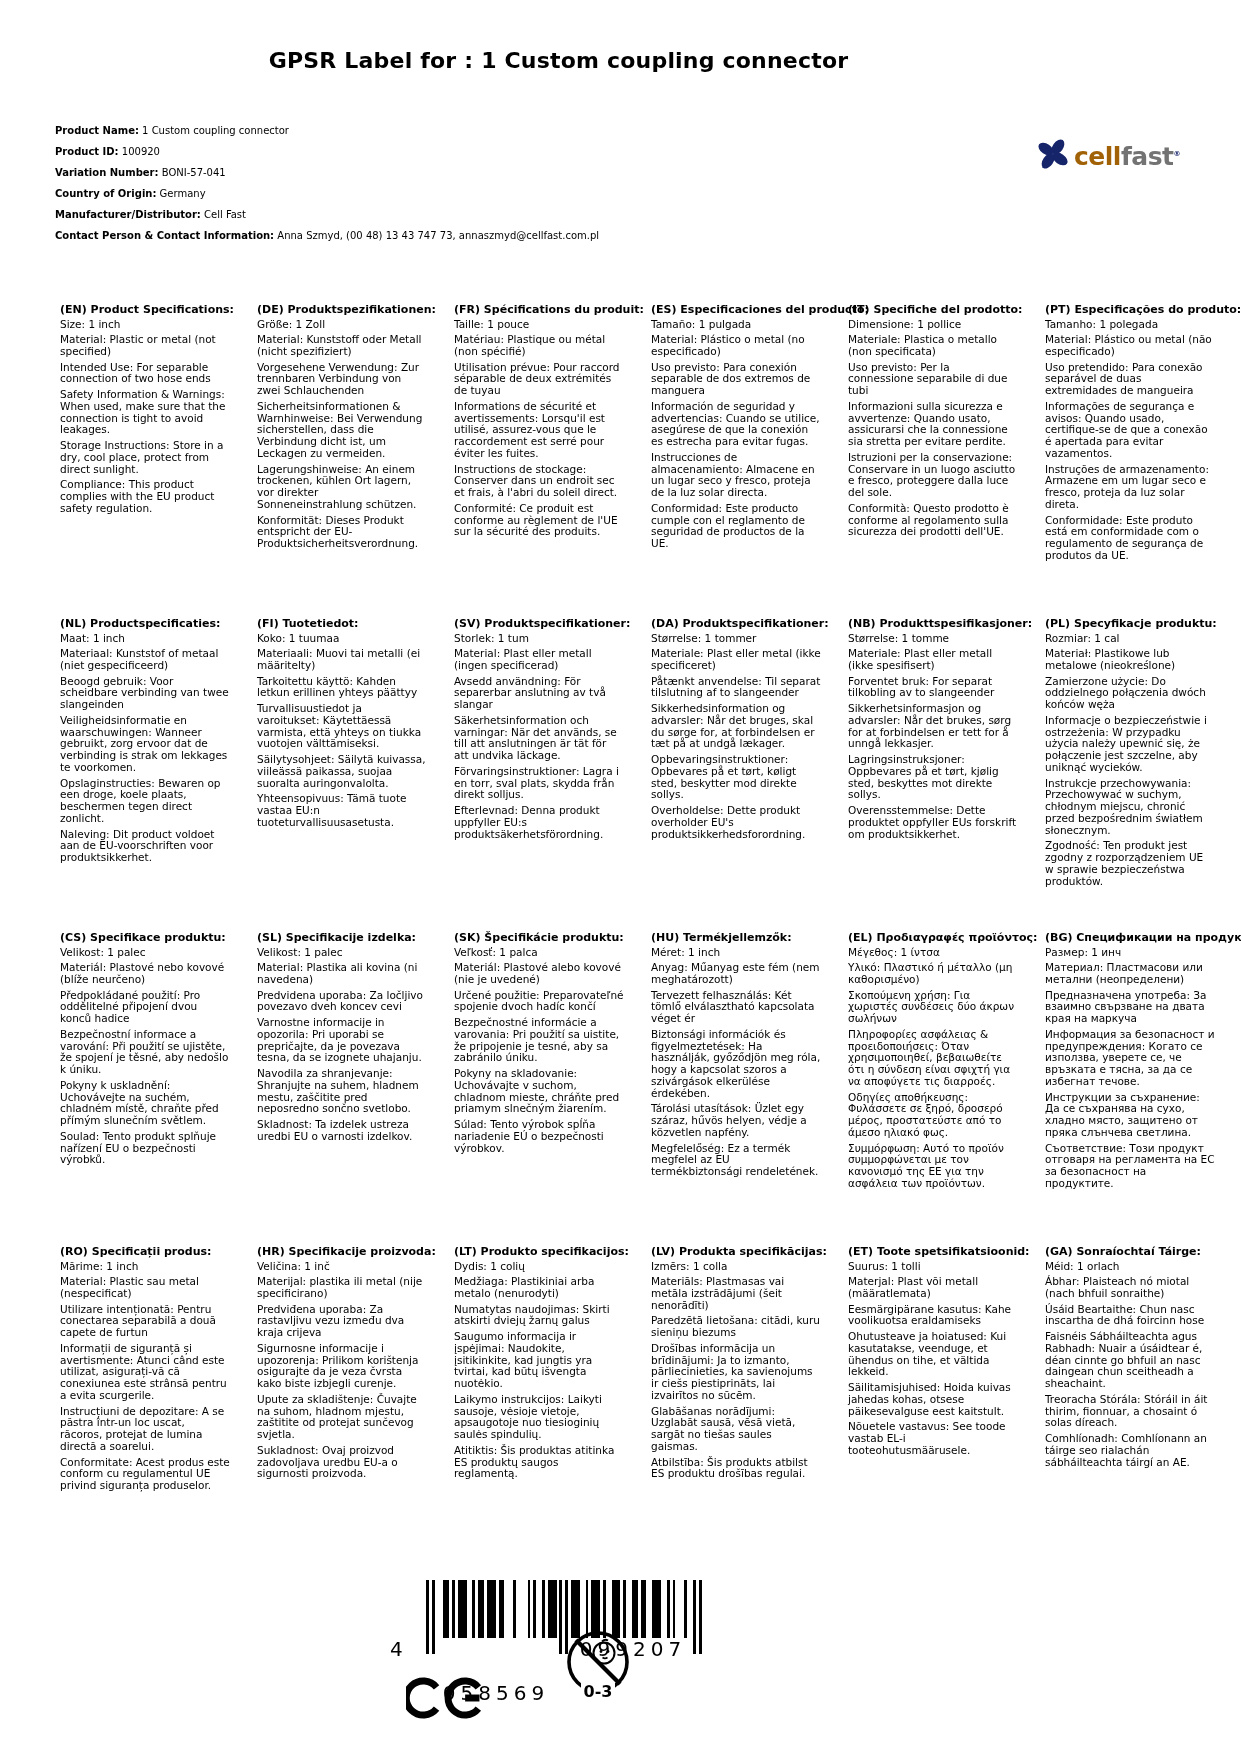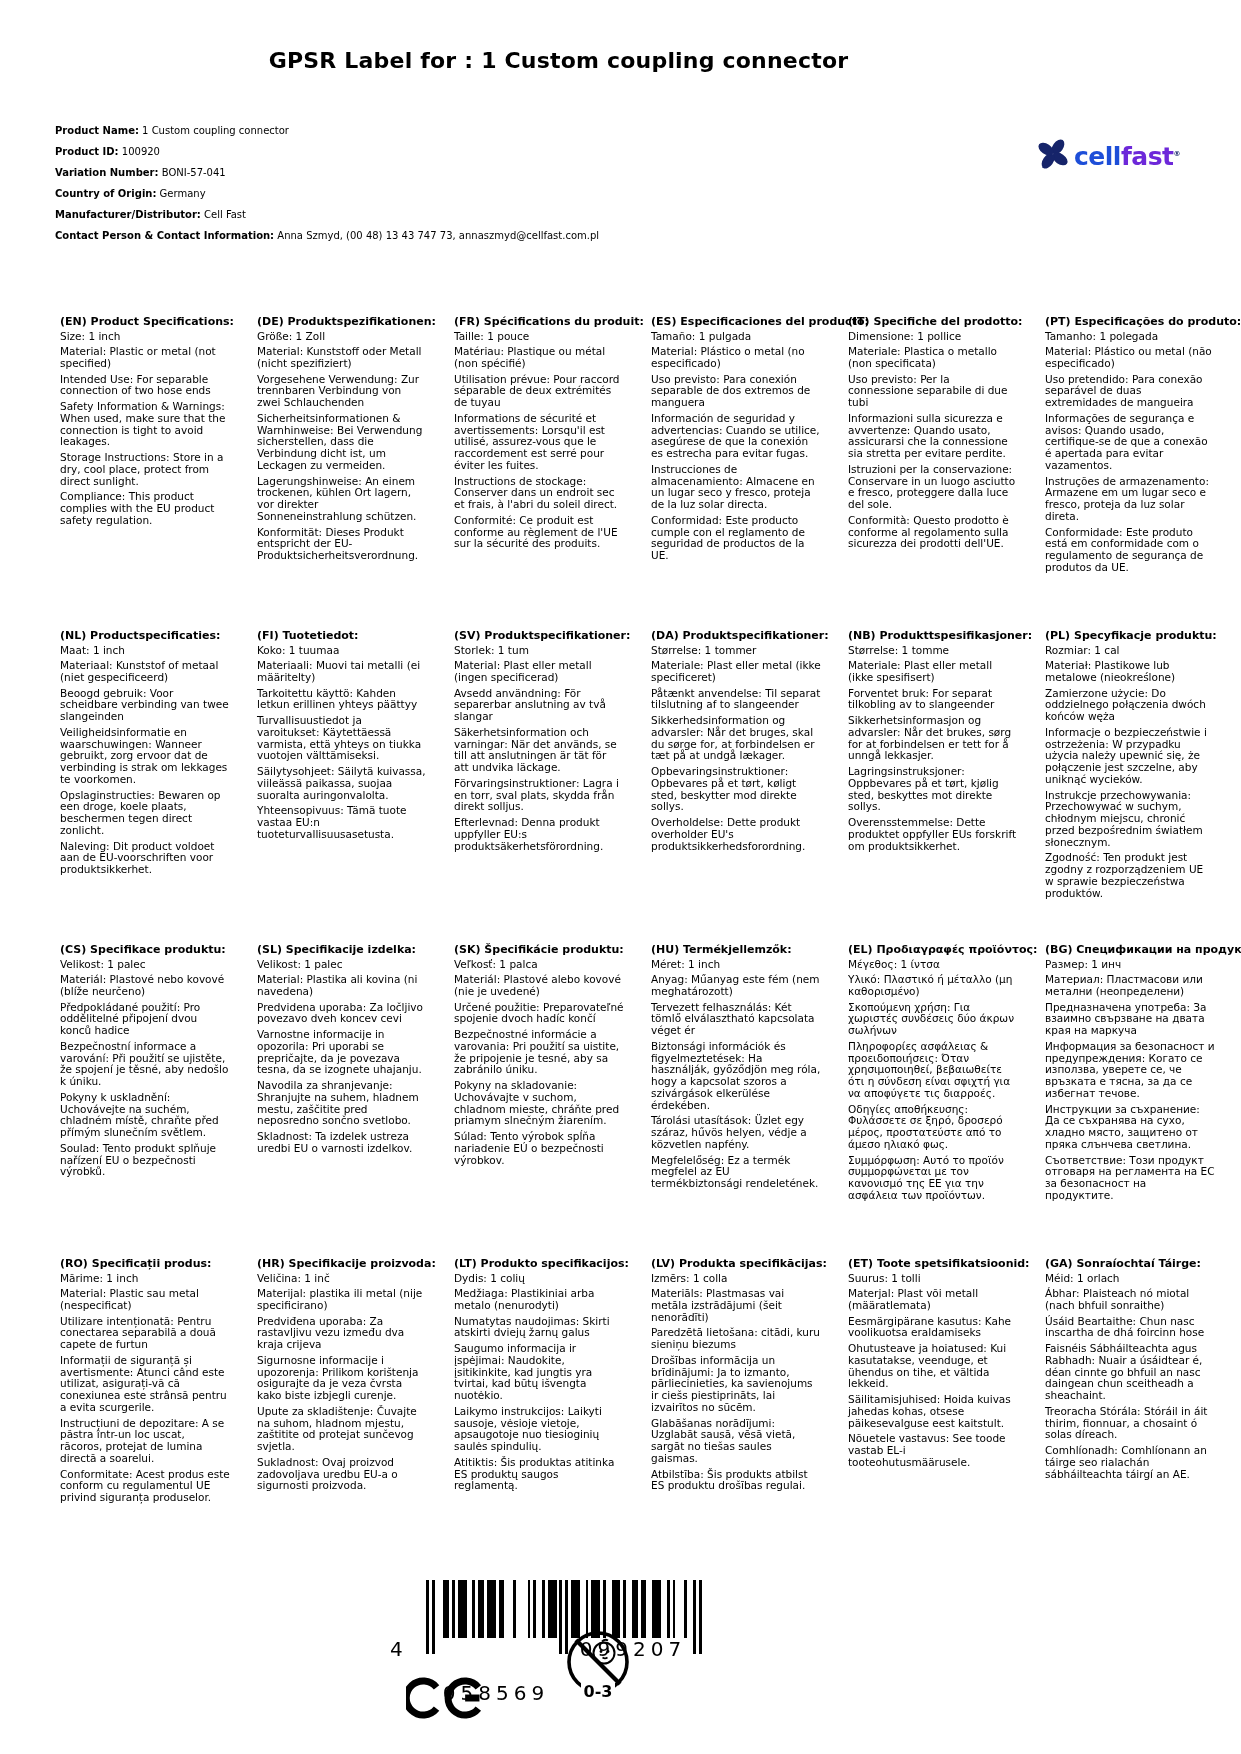--- a/index.html
+++ b/index.html
@@ -3,25 +3,25 @@
 <meta charset="utf-8">
 <style>
   html,body{margin:0;padding:0;background:#ffffff;}
   body{width:1241px;height:1754px;position:relative;font-family:"DejaVu Sans",sans-serif;color:#000;overflow:hidden;}
   .page-title{position:absolute;top:48px;left:0;width:1241px;text-align:center;font-size:22px;font-weight:bold;transform:translateX(-62px);letter-spacing:0.2px;}
   .product-info{position:absolute;top:120px;left:55px;font-size:10px;line-height:21px;}
   .product-info .irow .lbl{font-weight:bold;}
   .product-info .irow .val{font-weight:normal;}
   .logo{position:absolute;top:137px;left:1036px;display:flex;align-items:center;gap:4px;}
   .logo .wordmark{font-size:25px;font-weight:bold;letter-spacing:-0.5px;line-height:1;}
-  .logo .cell{color:#1d4ed8;}
-  .logo .fast{color:#6d28d9;}
+  .logo .cell{color:#a16207;}
+  .logo .fast{color:#737373;}
   .logo sup{font-size:7px;vertical-align:super;color:#16246a;}
   .language-grid{position:absolute;top:303px;left:60px;display:grid;grid-template-columns:repeat(6,170px);column-gap:27px;grid-auto-rows:314px;}
-  .lang{width:170px;overflow:visible;margin-top:12px;}
+  .lang{width:170px;overflow:visible;}
   .lang h4{font-size:11px;font-weight:bold;margin:0 0 3px 0;white-space:nowrap;}
   .lang p{font-size:10.5px;line-height:11.9px;margin:0 0 3.4px 0;}
   .barcode{position:absolute;left:388px;top:1580px;width:330px;height:90px;}
   .barcode .bars{position:absolute;left:38px;top:0;}
   .barcode .digit{position:absolute;font-size:20px;letter-spacing:0;top:57px;line-height:24px;}
   .barcode .d-first{left:2px;}
   .barcode .d-group{width:122px;text-align:center;letter-spacing:5px;}
   .barcode .d-g1{left:47px;margin-top:44px;}
   .barcode .d-g2{left:184px;}
   .ce-mark{position:absolute;left:406px;top:1674px;}

